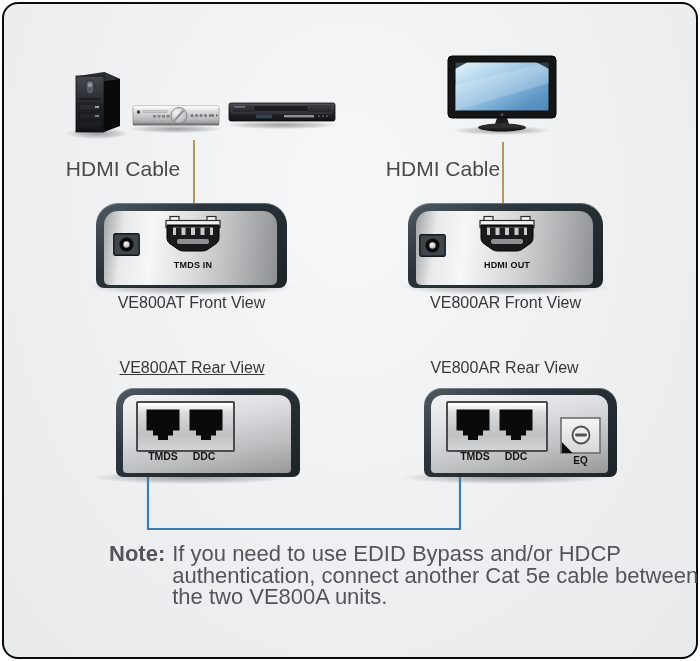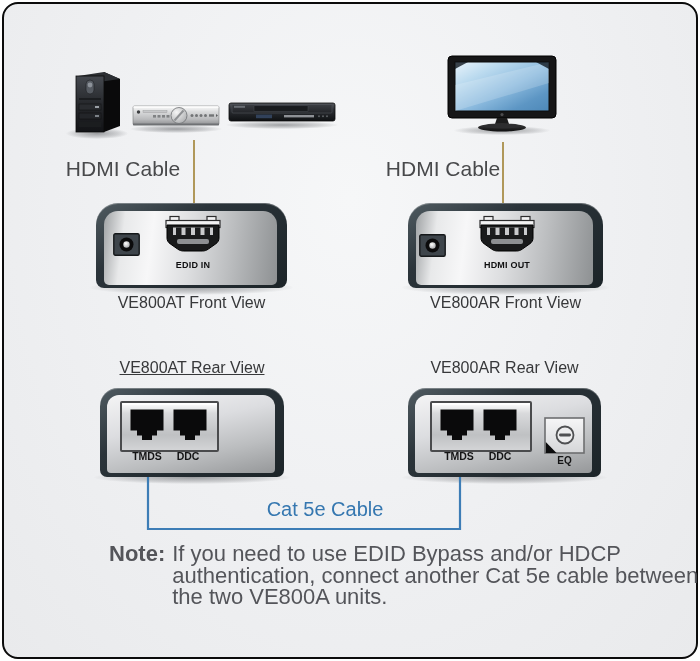--- a/index.html
+++ b/index.html
@@ -68,21 +68,21 @@
   }
   .note-label { font-weight:bold; margin-right:7px; white-space:nowrap; }
 
   
   .unit {
     position:absolute;
     background: linear-gradient(150deg, #505b61 0%, #2b343a 35%, #1c2428 100%);
     box-shadow: inset 0 1px 0 rgba(255,255,255,0.28);
   }
   .unit-front { border-radius:22px 22px 8px 8px; }
-  .unit-rear  { border-radius:18px 18px 7px 7px; }
+  .unit-rear  { border-radius:18px 18px 7px 7px;margin-left:16px; }
   .u-ftx { left:96px;  top:203px; width:191px; height:85px; }
   .u-frx { left:408px; top:203px; width:195px; height:85px; }
   .u-rtx { left:100px; top:388px; width:184px; height:89px; }
   .u-rrx { left:408px; top:388px; width:193px; height:89px; }
 
   .face-front {
     position:absolute; left:8px; right:10px; top:8px; bottom:3px;
     border-radius:14px 14px 5px 5px;
     background: linear-gradient(97deg, #9fa2a4 0%, #e8e9ea 12%, #f7f7f8 28%, #dddee0 50%, #bcbec0 72%, #8e9193 100%);
   }
@@ -251,21 +251,20 @@
   </svg>
 
   <div class="cable-label cable-label-left">HDMI Cable</div>
   <div class="hdmi-line hdmi-line-left"></div>
   <div class="cable-label cable-label-right">HDMI Cable</div>
   <div class="hdmi-line hdmi-line-right"></div>
 
   <svg class="abs cat5e-svg" viewBox="0 0 330 62">
     <path d="M8,4 L8,57 L320,57 L320,4" fill="none" stroke="#3d7db6" stroke-width="2.2"></path>
   </svg>
-  <div class="cat5e-label">Cat 5e Cable</div>
 
   <div class="unit unit-front u-ftx">
     <div class="face-front"></div>
     <svg class="dc-jack j-ftx" viewBox="0 0 27 23">
       <defs>
           <radialGradient id="jk1" cx="0.4" cy="0.35" r="0.8">
         <stop offset="0" stop-color="#ffffff"></stop>
             <stop offset="1" stop-color="#9b9da0"></stop>
           </radialGradient>
         </defs>
@@ -278,21 +277,21 @@
       <rect x="45" y="1.5" width="9" height="6" fill="#f2f2f3" stroke="#2c2c2d" stroke-width="1.2"></rect>
       <rect x="4" y="5.5" width="54" height="7" fill="#f2f2f3" stroke="#2c2c2d" stroke-width="1.2"></rect>
       <path d="M5,10 h52 v13 c0,2.6 -1.2,4.4 -3.3,5.9 l-7.4,5.2 c-1.8,1.3 -3.6,1.9 -5.9,1.9 h-18.8 c-2.3,0 -4.1,-0.6 -5.9,-1.9 l-7.4,-5.2 C6.2,27.4 5,25.6 5,23 z" fill="#191a1b" stroke="#000" stroke-width="1"></path>
       <rect x="11" y="12.5" width="40" height="7.5" fill="#c9cacc"></rect>
       <rect x="14" y="12.5" width="5.5" height="7.5" fill="#1c1d1e"></rect>
       <rect x="23.5" y="12.5" width="5.5" height="7.5" fill="#1c1d1e"></rect>
       <rect x="33" y="12.5" width="5.5" height="7.5" fill="#1c1d1e"></rect>
       <rect x="42.5" y="12.5" width="5.5" height="7.5" fill="#1c1d1e"></rect>
       <rect x="15" y="24" width="32" height="5" rx="2" fill="#8d8f92"></rect>
     </svg>
-    <div class="port-caption c-ftx">EDID IN</div>
+    <div class="port-caption c-ftx">TMDS IN</div>
   </div>
   <div class="view-title t-ftx">VE800AT Front View</div>
 
   <div class="unit unit-front u-frx">
     <div class="face-front"></div>
     <svg class="dc-jack j-frx" viewBox="0 0 27 23">
       <defs>
           <radialGradient id="jk2" cx="0.4" cy="0.35" r="0.8">
         <stop offset="0" stop-color="#ffffff"></stop>
             <stop offset="1" stop-color="#9b9da0"></stop>

